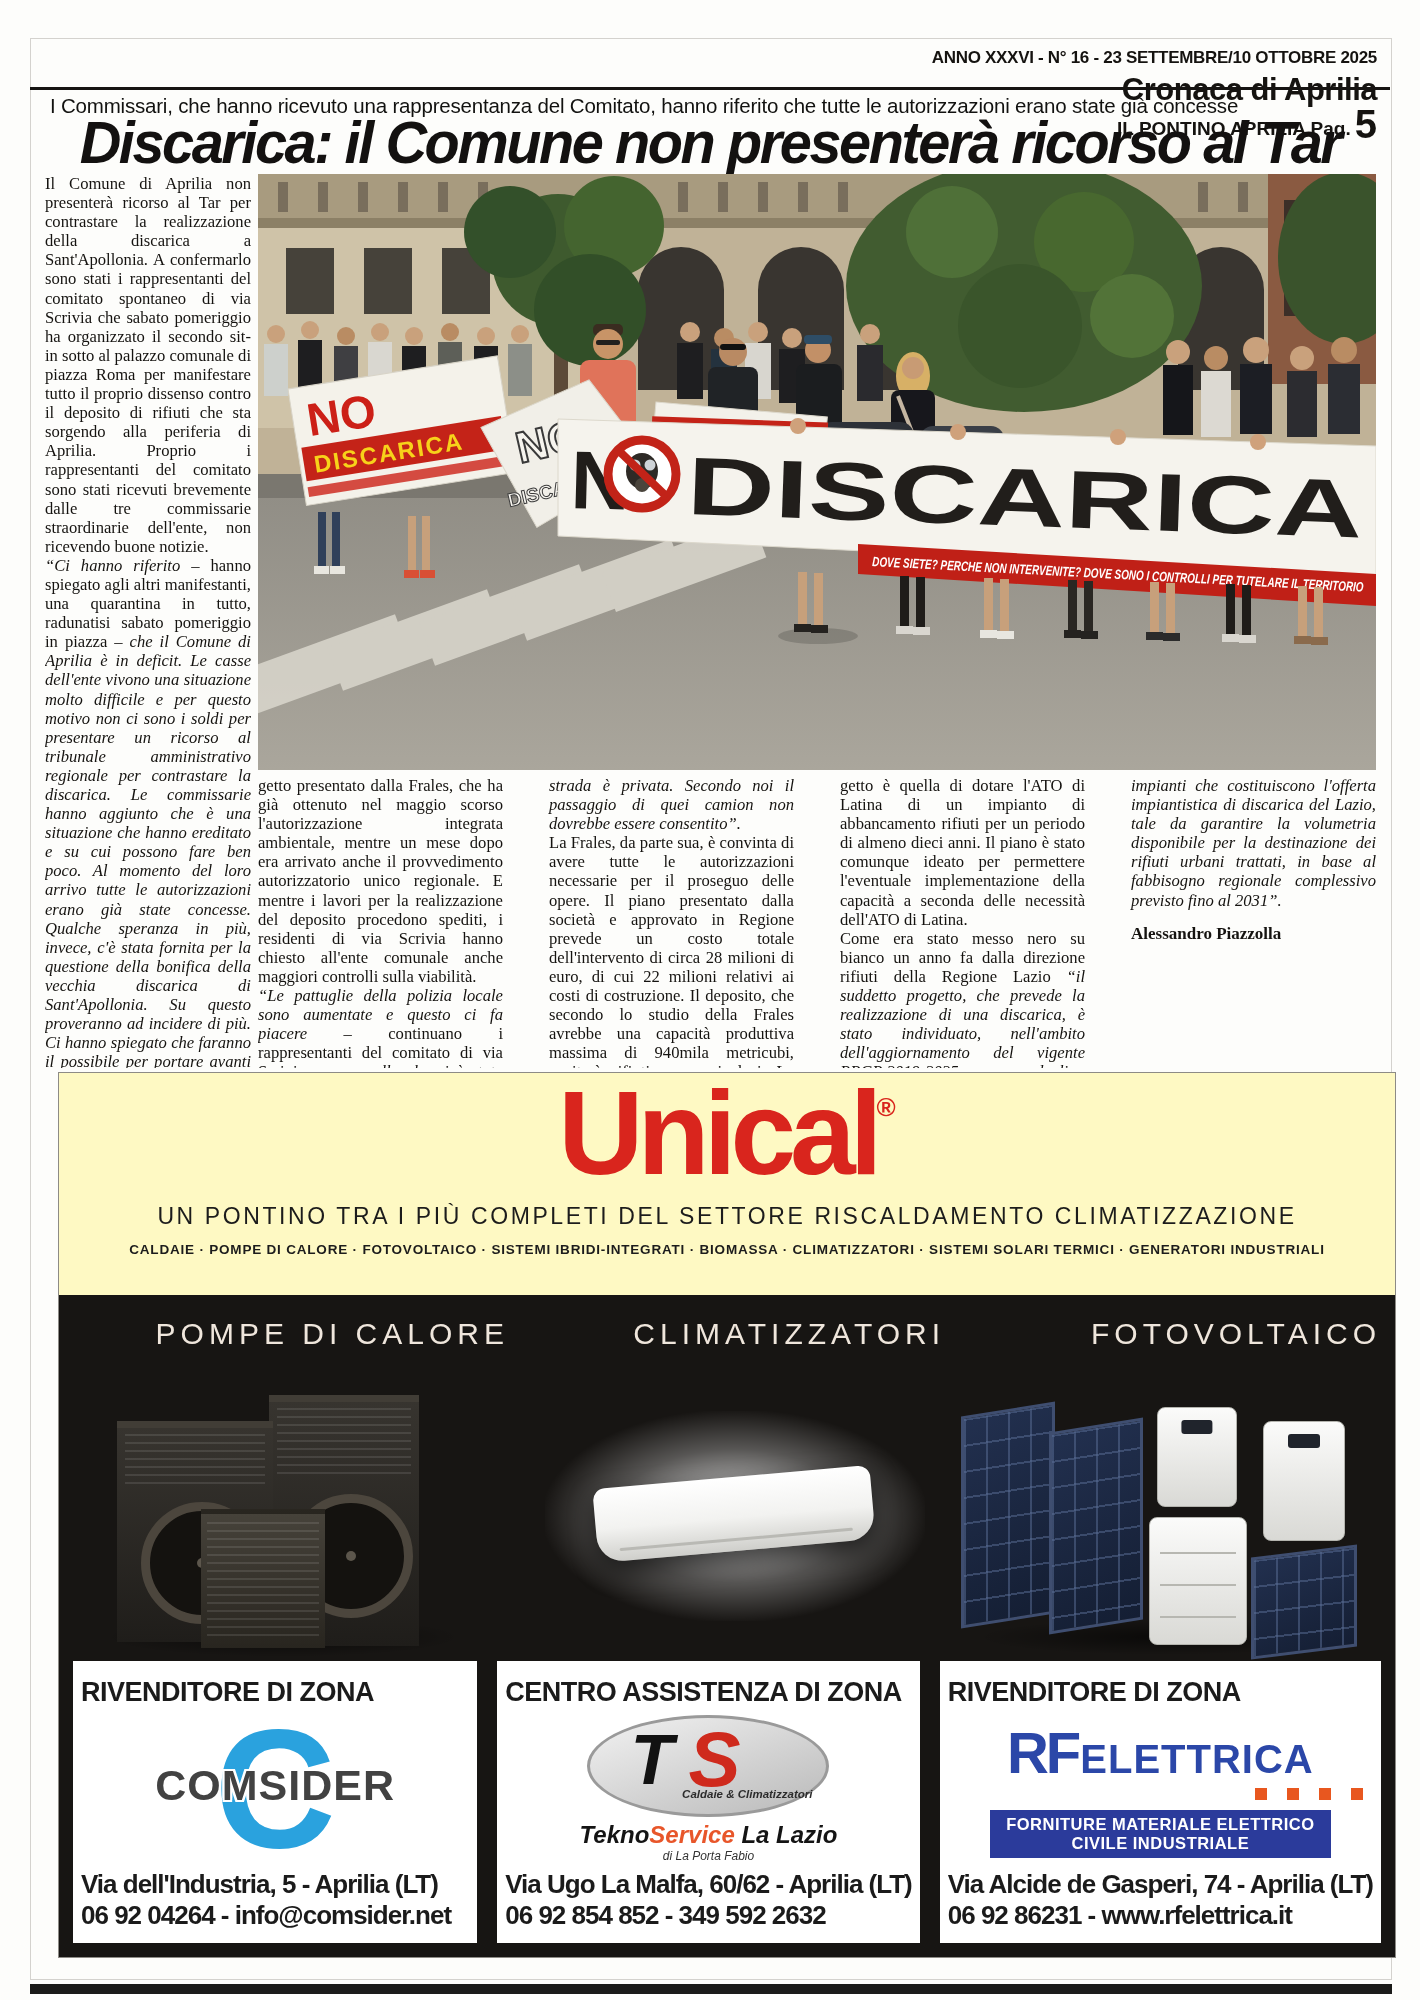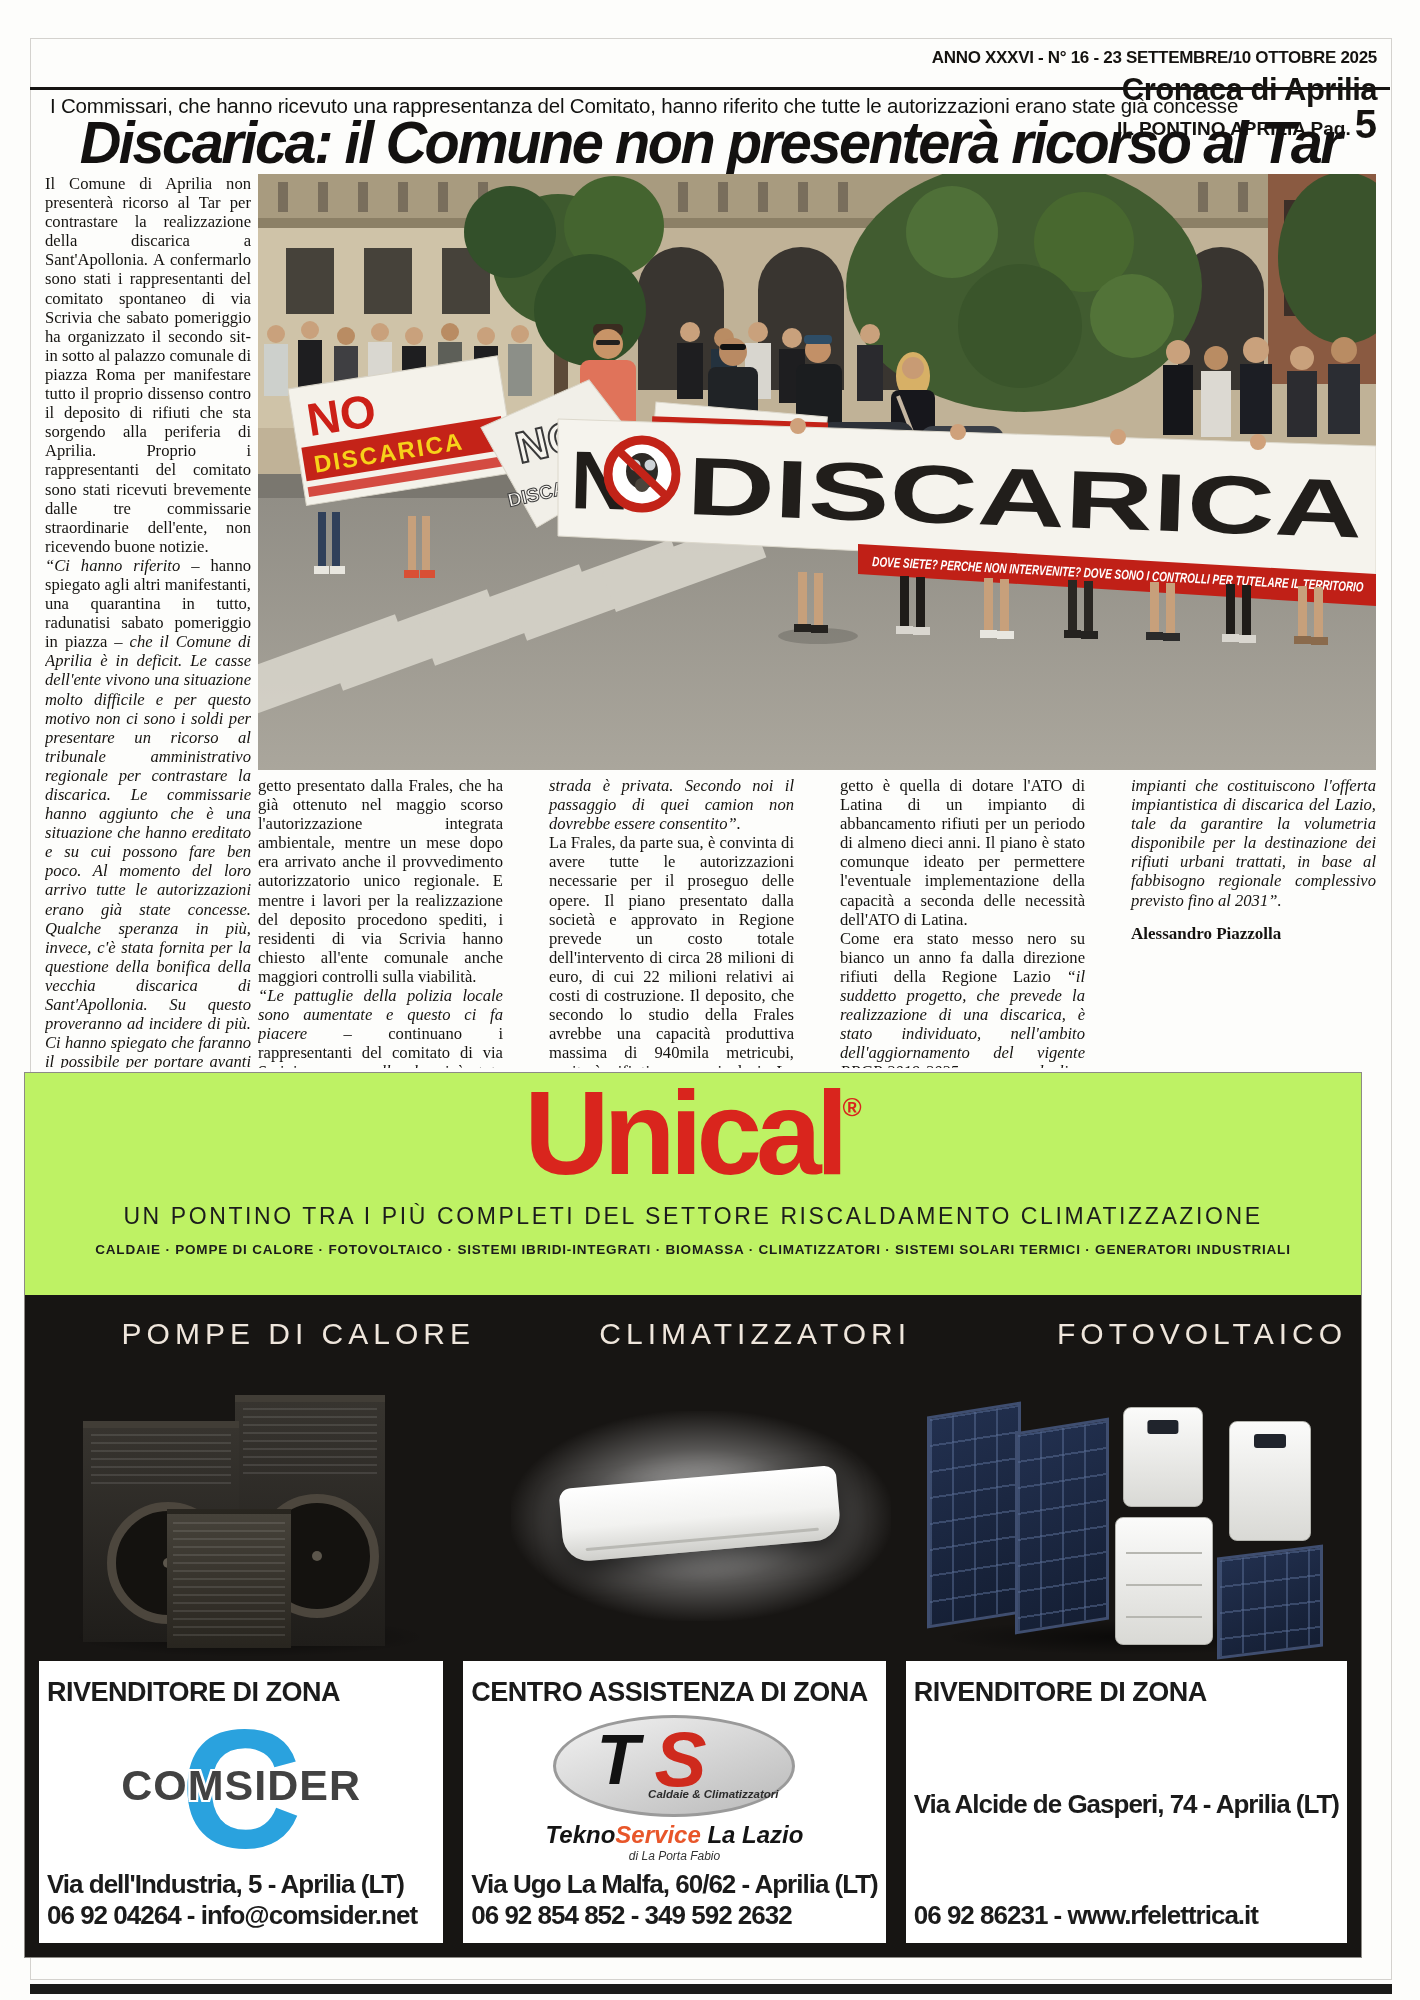--- a/index.html
+++ b/index.html
@@ -33,21 +33,21 @@
   .para.ni{text-indent:0;}
   .r-i{font-style:italic;}
   .byline{font-weight:bold;text-align:left;font-size:17px;margin-top:14px;}
 
   
   .photo{position:absolute;left:258px;top:174px;width:1118px;height:596px;background:#a8a49b;overflow:hidden;}
   .photo svg{display:block;}
   svg text{font-family:"Liberation Sans",sans-serif;}
 
   
-  .ad{position:absolute;left:24px;top:1072px;width:1336px;border:1px solid #8d8b86;background:#bef264;}
+  .ad{position:absolute;left:58px;top:1072px;width:1336px;border:1px solid #8d8b86;background:#fef9c3;}
   .ad-top{height:222px;position:relative;text-align:center;}
   .unical{font-family:"Liberation Sans",sans-serif;font-weight:800;font-size:118px;line-height:1.02;
           color:#d9251d;letter-spacing:-6px;}
   .unical sup{font-size:26px;letter-spacing:0;vertical-align:58px;}
   .ad-tagline{font-family:"Liberation Sans",sans-serif;font-weight:500;font-size:23px;letter-spacing:2.6px;
               color:#1c1c1c;margin-top:10px;white-space:nowrap;}
   .ad-cats{font-family:"Liberation Sans",sans-serif;font-weight:700;font-size:13.5px;letter-spacing:.8px;
            color:#1c1c1c;margin-top:12px;white-space:nowrap;}
   .ad-black{height:662px;background:#171513;box-sizing:border-box;padding:0 14px 16px;}
   .ad-heads{height:64px;padding-top:22px;box-sizing:content-box;display:grid;grid-template-columns:1fr 1fr 1fr;}
@@ -484,20 +484,36 @@
               <span class="t1">Tekno</span><span class="t2">Service</span><span class="t3"> La Lazio</span>
             </div>
             <div class="ts-sub">di La Porta Fabio</div>
           </div>
           <div class="daddr">Via Ugo La Malfa, 60/62 - Aprilia (LT)</div>
           <div class="dphone">06 92 854 852 - 349 592 2632</div>
         </div>
 
         <div class="dcell">
           <div class="drole">RIVENDITORE DI ZONA</div>
+          <div class="dlogo">
+            <div class="rf-row">
+              <span class="rf-mono">RF</span>
+              <span class="rf-name">ELETTRICA</span>
+            </div>
+            <div class="rf-dots">
+              <span class="rf-dot"></span>
+                <span class="rf-dot"></span>
+                <span class="rf-dot"></span>
+                <span class="rf-dot"></span>
+            </div>
+            <div class="rf-box">
+              <div>FORNITURE MATERIALE ELETTRICO</div>
+              <div>CIVILE INDUSTRIALE</div>
+            </div>
+          </div>
           <div class="daddr">Via Alcide de Gasperi, 74 - Aprilia (LT)</div>
           <div class="dphone">06 92 86231 - www.rfelettrica.it</div>
         </div>
       </div>
     </div>
   </div>
 
   <div class="page-bottom-bar"></div>
 </div>
 

